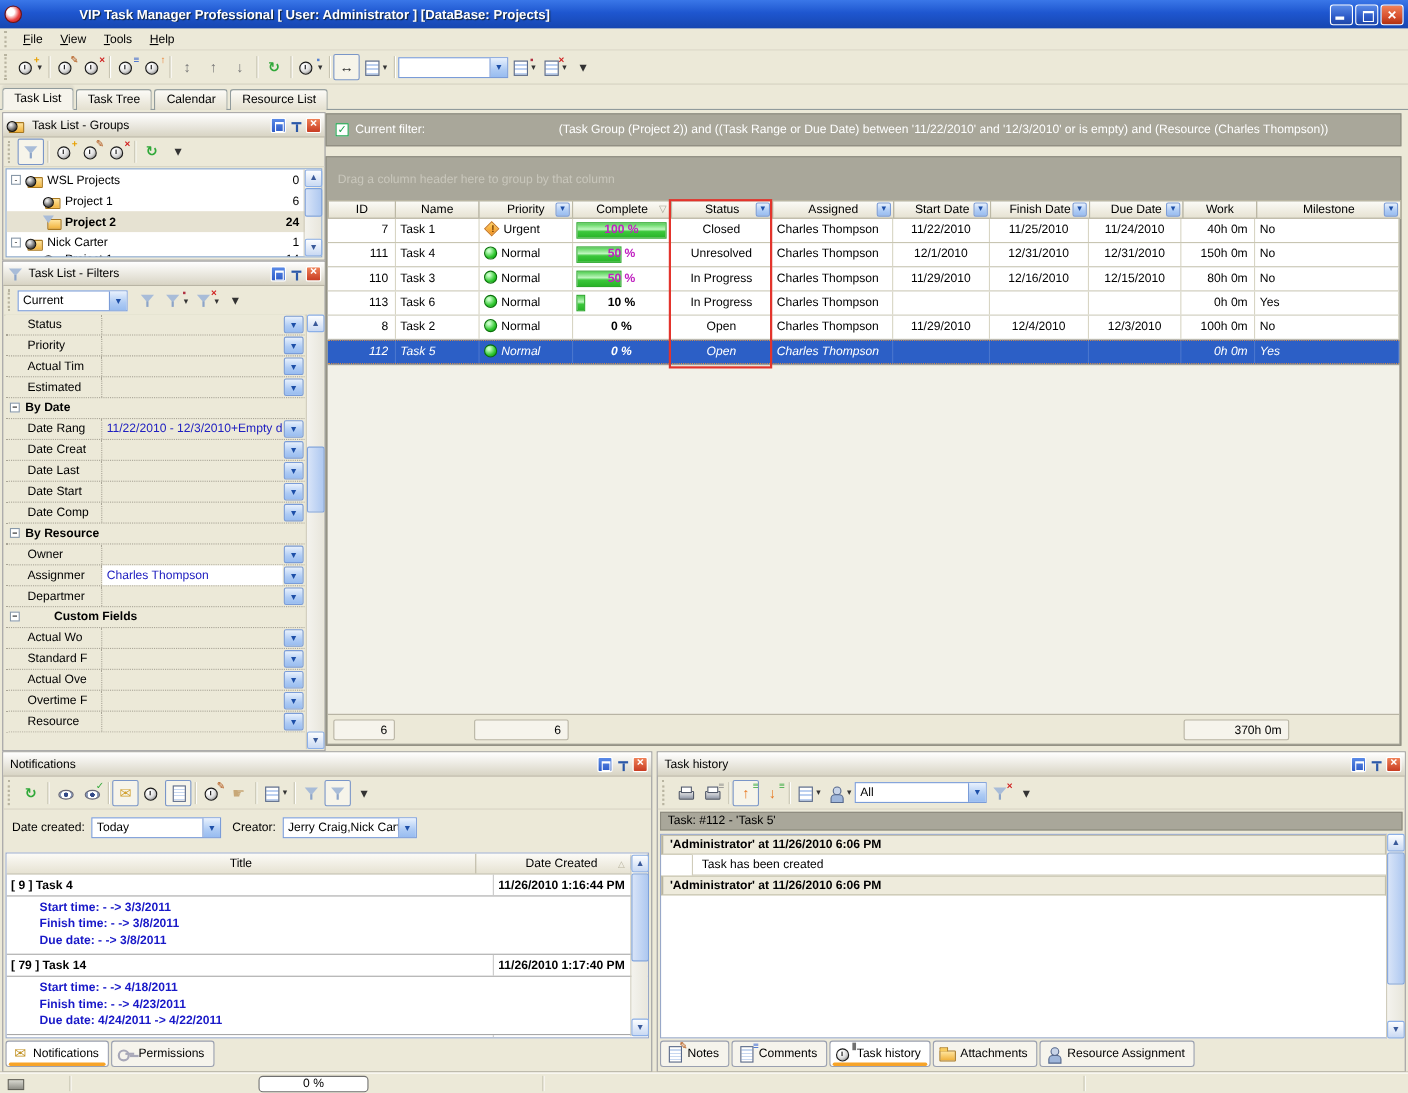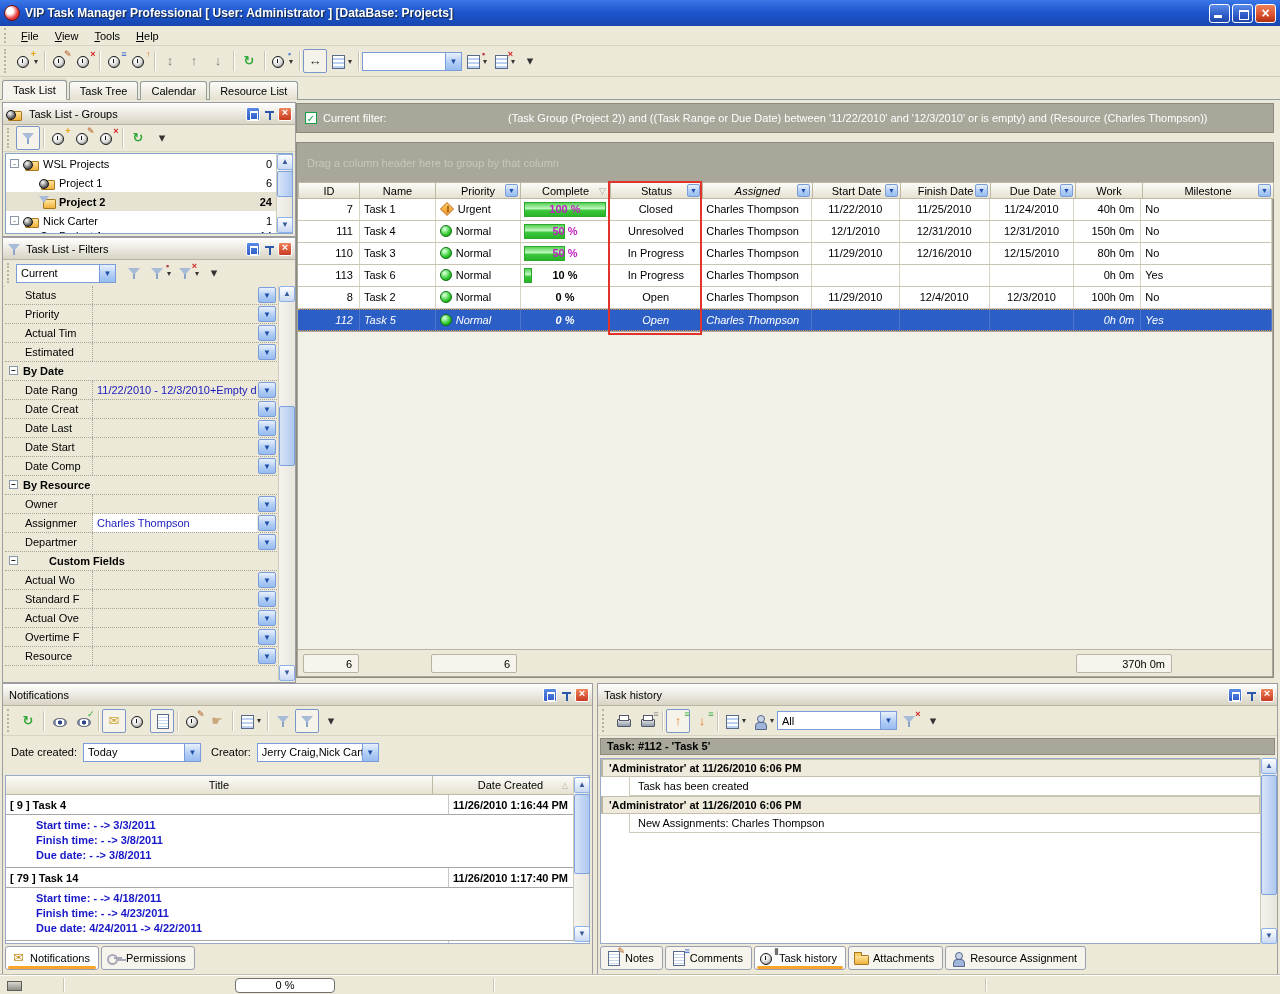--- a/index.html
+++ b/index.html
@@ -2,21 +2,21 @@
 <html><head>
 <meta charset="utf-8">
 <style>
 * { box-sizing:border-box; margin:0; padding:0; }
 html,body { width:1280px; height:994px; overflow:hidden; }
 body { font-family:"Liberation Sans","DejaVu Sans",sans-serif; font-size:11px; background:#ECE9D8; position:relative; color:#000; }
 
 
 .titlebar { position:absolute; left:0; top:0; width:1280px; height:26px;
   background:linear-gradient(180deg,#3A77E8 0%,#1E56CF 45%,#1646B0 100%);
-  display:flex; align-items:center; padding:0 4px; }
+  display:flex; align-items:center; padding:0 4px;gap:47px; }
 .app-logo { width:16px; height:16px; border-radius:50%;
   background:radial-gradient(circle at 35% 35%, #fff 25%, #E84040 60%, #A01818); border:1px solid #701010; margin-right:5px; flex:none;}
 .title-text { color:#fff; font-weight:bold; font-size:12px; text-shadow:1px 1px 1px #123; white-space:nowrap; overflow:hidden; flex:1;}
 .win-btns { display:flex; gap:2px; }
 .wbtn { width:21px; height:19px; border:1px solid #fff; border-radius:3px; color:#fff;
   background:linear-gradient(180deg,#5A8BE8,#2E5BC8 60%,#1E46A8); text-align:center; line-height:17px; font-weight:bold; position:relative;}
 .wbtn.close { background:linear-gradient(180deg,#F08258,#D8502E 60%,#B03010); }
 .wbtn.min::before { content:""; position:absolute; left:4px; bottom:4px; width:8px; height:3px; background:#fff; }
 .wbtn.restore::before { content:""; position:absolute; left:6px; top:5px; width:8px; height:7px; border:1px solid #fff; border-top-width:2px; background:transparent; }
 .wbtn.close::before { content:"×"; font-size:14px; line-height:17px; }
@@ -143,21 +143,21 @@
   background:linear-gradient(135deg,#FFD060,#F09020); border:1px solid #C87820; position:relative;}
 .pri-urgent::after { content:"!"; position:absolute; left:3px; top:-2px; transform:rotate(-45deg); color:#703800; font-weight:bold; font-size:9px;}
 .cbarwrap { position:absolute; inset:3px 3px; }
 .cfill { position:absolute; left:0; top:0; bottom:0; background:linear-gradient(180deg,#55D055,#BDF6BD 42%,#3CC83C 58%,#28B428); border:1px solid #2CA82C;}
 .ctext { position:absolute; inset:0; text-align:center; line-height:15px; font-weight:bold; }
 .gsummary { position:absolute; left:1px; right:1px; bottom:1px; height:27px; background:#ECE9D8; border-top:1px solid #B8B4A4;}
 .sumbox { position:absolute; top:4px; height:19px; background:#F6F4EC; border:1px solid #B8B4A4; border-radius:2px; text-align:right; padding:3px 6px 0 0;}
 .red-annot { position:absolute; left:312px; top:81px; width:94px; height:154px; border:2px solid #E3342C; pointer-events:none; z-index:50;}
 
 
-.caption-bar { height:17px; background:#A9A79A; border:1px solid #8C8A7E; font-weight:bold; padding:1px 0 0 6px; }
+.caption-bar { height:17px; background:#A9A79A; border:1px solid #8C8A7E; font-weight:normal; padding:1px 0 0 6px; }
 .nlist { position:absolute; left:2px; right:2px; top:91px; bottom:30px; background:#fff; border:1px solid #98A8C8; overflow:hidden;}
 .nl-head { height:19px; display:flex; border-bottom:1px solid #BDB9A5; background:linear-gradient(180deg,#FCFBF7,#E6E2D2);}
 .nl-h { display:flex; align-items:center; justify-content:center; border-right:1px solid #BDB9A5; position:relative;}
 .nl-titlerow { display:flex; border-bottom:1px solid #A8A8A8; font-weight:bold; height:20px;}
 .nl-titlerow .tcell { flex:1; padding:4px 0 0 4px; border-right:1px solid #C8C8C8; overflow:hidden; white-space:nowrap;}
 .nl-titlerow .dcell { width:140px; flex:none; padding:4px 0 0 4px; }
 .nl-details { border-bottom:1px solid #A8A8A8; padding:3px 0 4px 30px; color:#1818C8; font-weight:bold; }
 .nl-details div { line-height:15px; }
 .hentry-head { background:#EEEBDC; border:1px solid #C4C0AC; border-left:2px solid #B8B4A0; font-weight:bold; height:18px; padding:2px 0 0 6px;}
 .hentry-body { background:#fff; border-bottom:1px solid #D0CCBA; height:19px; padding:3px 0 0 8px; margin-left:28px; border-left:1px solid #D0CCBA;}
@@ -526,21 +526,21 @@
           <span class="hdd">▼</span>
         </div>
         <div class="gh" style="width: 90px;">
           <span>Complete</span>
           <span class="hsort">▽</span>
         </div>
         <div class="gh" style="width: 92px;">
           <span>Status</span>
           <span class="hdd">▼</span>
         </div>
-        <div class="gh" style="width: 110px; font-style: italic;">
+        <div class="gh" style="width: 110px;">
           <span>Assigned</span>
           <span class="hdd">▼</span>
         </div>
         <div class="gh" style="width: 88px;">
           <span>Start Date</span>
           <span class="hdd">▼</span>
         </div>
         <div class="gh" style="width: 90px;">
           <span>Finish Date</span>
           <span class="hdd">▼</span>
@@ -844,21 +844,20 @@
         <span class="tbtn">
           <span class="ic ic-glyph" style="color: rgb(51, 51, 51);">▾</span>
         </span>
       </span>
   </div>
   <div class="caption-bar" style="margin:2px 2px 0 2px;">Task: #112 - 'Task 5'</div>
   <div class="hcontent" id="history-content">
       <div class="hentry-head">'Administrator' at 11/26/2010 6:06 PM</div>
       <div class="hentry-body">Task has been created</div>
       <div class="hentry-head">'Administrator' at 11/26/2010 6:06 PM</div>
-      <div class="hentry-body">New Assignments: Charles Thompson</div>
     </div>
   <div class="vscroll" style="right:1px; top:74px; bottom:30px;">
     <span class="sb-btn" style="top:0;">▲</span>
     <span class="sb-thumb" style="top:17px; height:120px;"></span>
     <span class="sb-btn" style="bottom:0;">▼</span>
   </div>
   <div class="btabs" id="history-tabs">
       <span class="btab">
         <span class="ic ic-doc">
           <i class="ic-badge" style="color: rgb(176, 80, 16);">✎</i>

